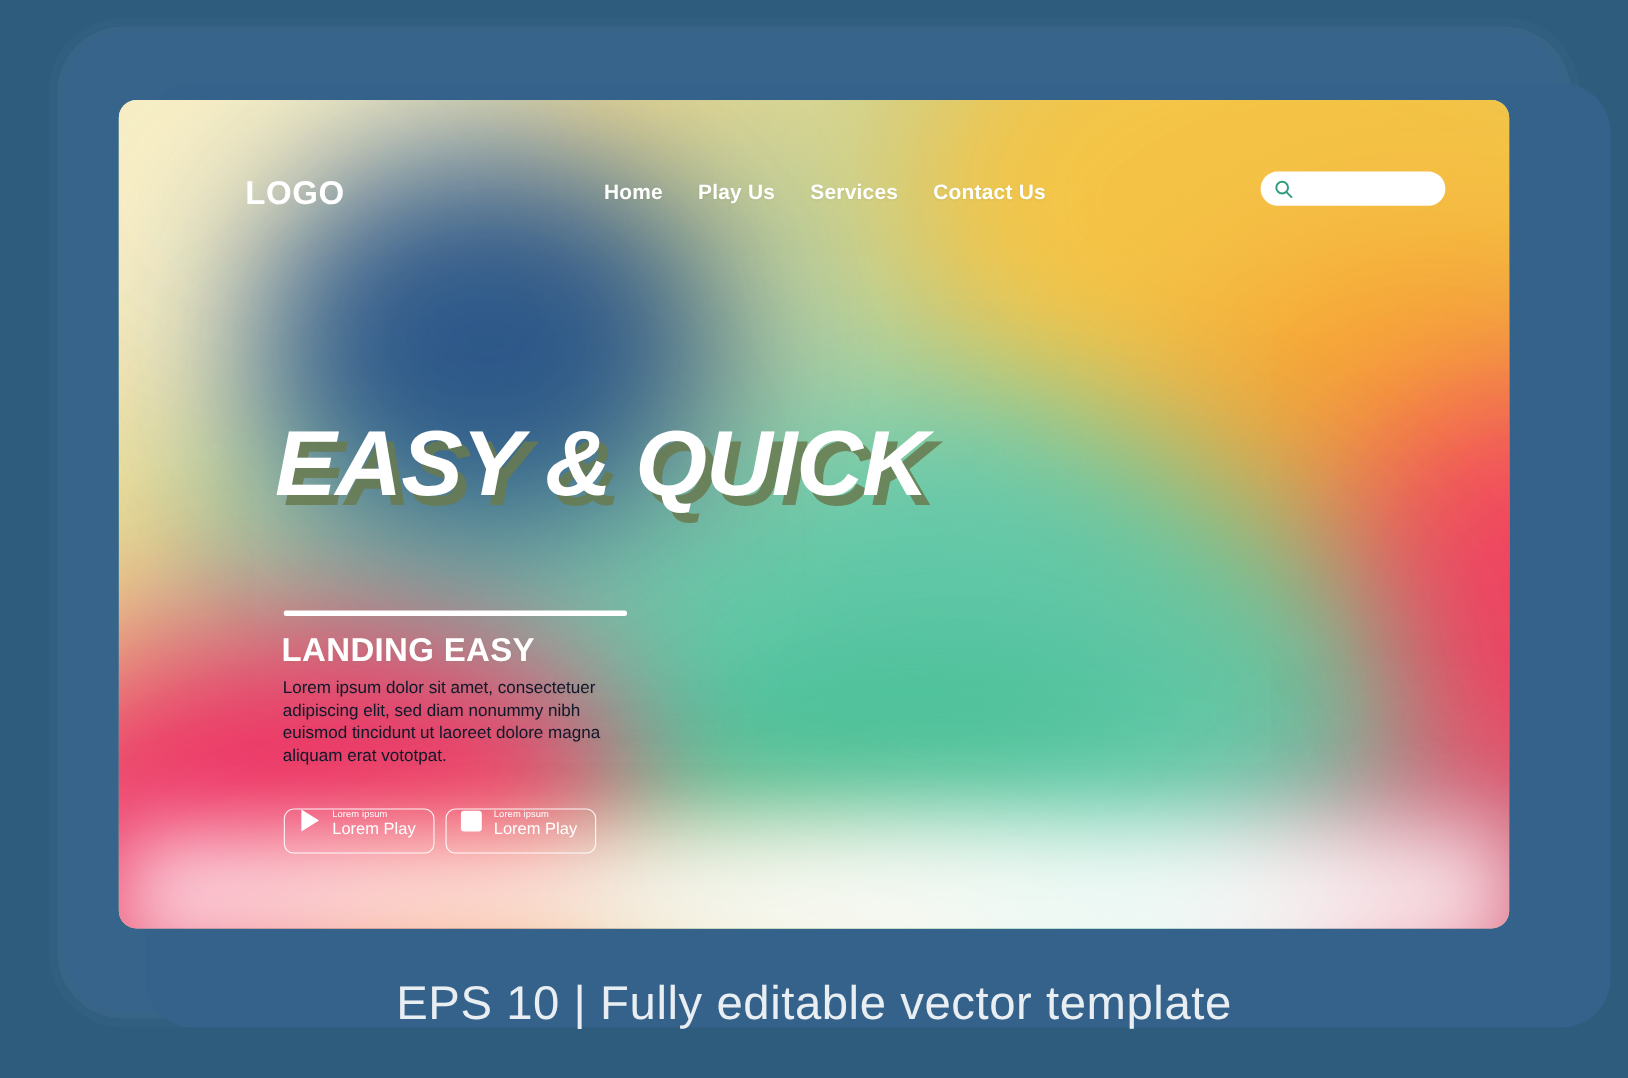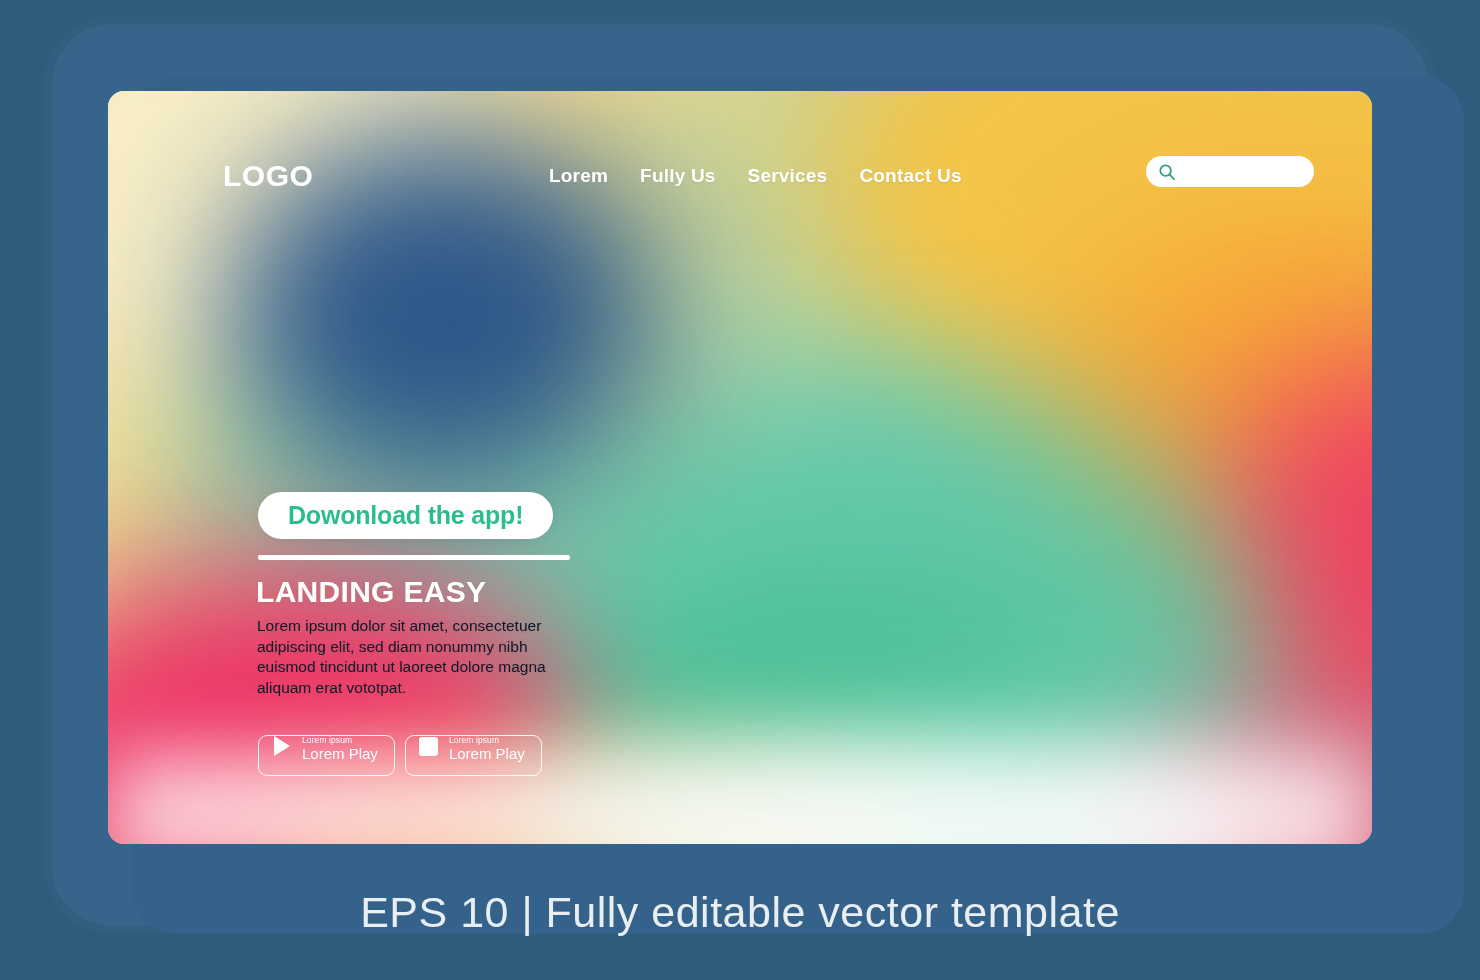--- a/index.html
+++ b/index.html
@@ -303,39 +303,39 @@
       <span class="blob-whiteb"></span>
       <span class="blob-navy"></span>
       <div class="blob-whitebar"></div>
     </div>
 
     <div class="nav">
 
       <div class="logo">LOGO</div>
 
       <div class="nav-links">
-        <div class="nav-link">Lorem</div>
-        <div class="nav-link">Fully Us</div>
+        <div class="nav-link">Home</div>
+        <div class="nav-link">Play Us</div>
         <div class="nav-link">Services</div>
         <div class="nav-link">Contact Us</div>
       </div>
 
       <div class="search-pill">
         <span>
           <svg width="18" height="18" viewBox="0 0 18 18" aria-hidden="true">
             <circle cx="7.6" cy="7.6" r="5.3" fill="none" stroke="#2f9e81" stroke-width="1.8"></circle>
             <line x1="11.6" y1="11.6" x2="16" y2="16.2" stroke="#2f9e81" stroke-width="1.8" stroke-linecap="round"></line>
           </svg>
         </span>
         <input class="search-input" type="text" value="" placeholder="" style="">
       </div>
     </div>
 
-
-    <div class="cta-pill">Dowonload the app!</div>
+    <div class="hero-title">EASY &amp; QUICK</div>
+
 
     <div class="divider"></div>
 
     <div class="section-title">LANDING EASY</div>
 
     <div class="body-copy">Lorem ipsum dolor sit amet, consectetuer adipiscing elit, sed diam nonummy nibh euismod tincidunt ut laoreet dolore magna aliquam erat vototpat.</div>
 
     <div class="store-row">
 
       <div class="store-btn">

